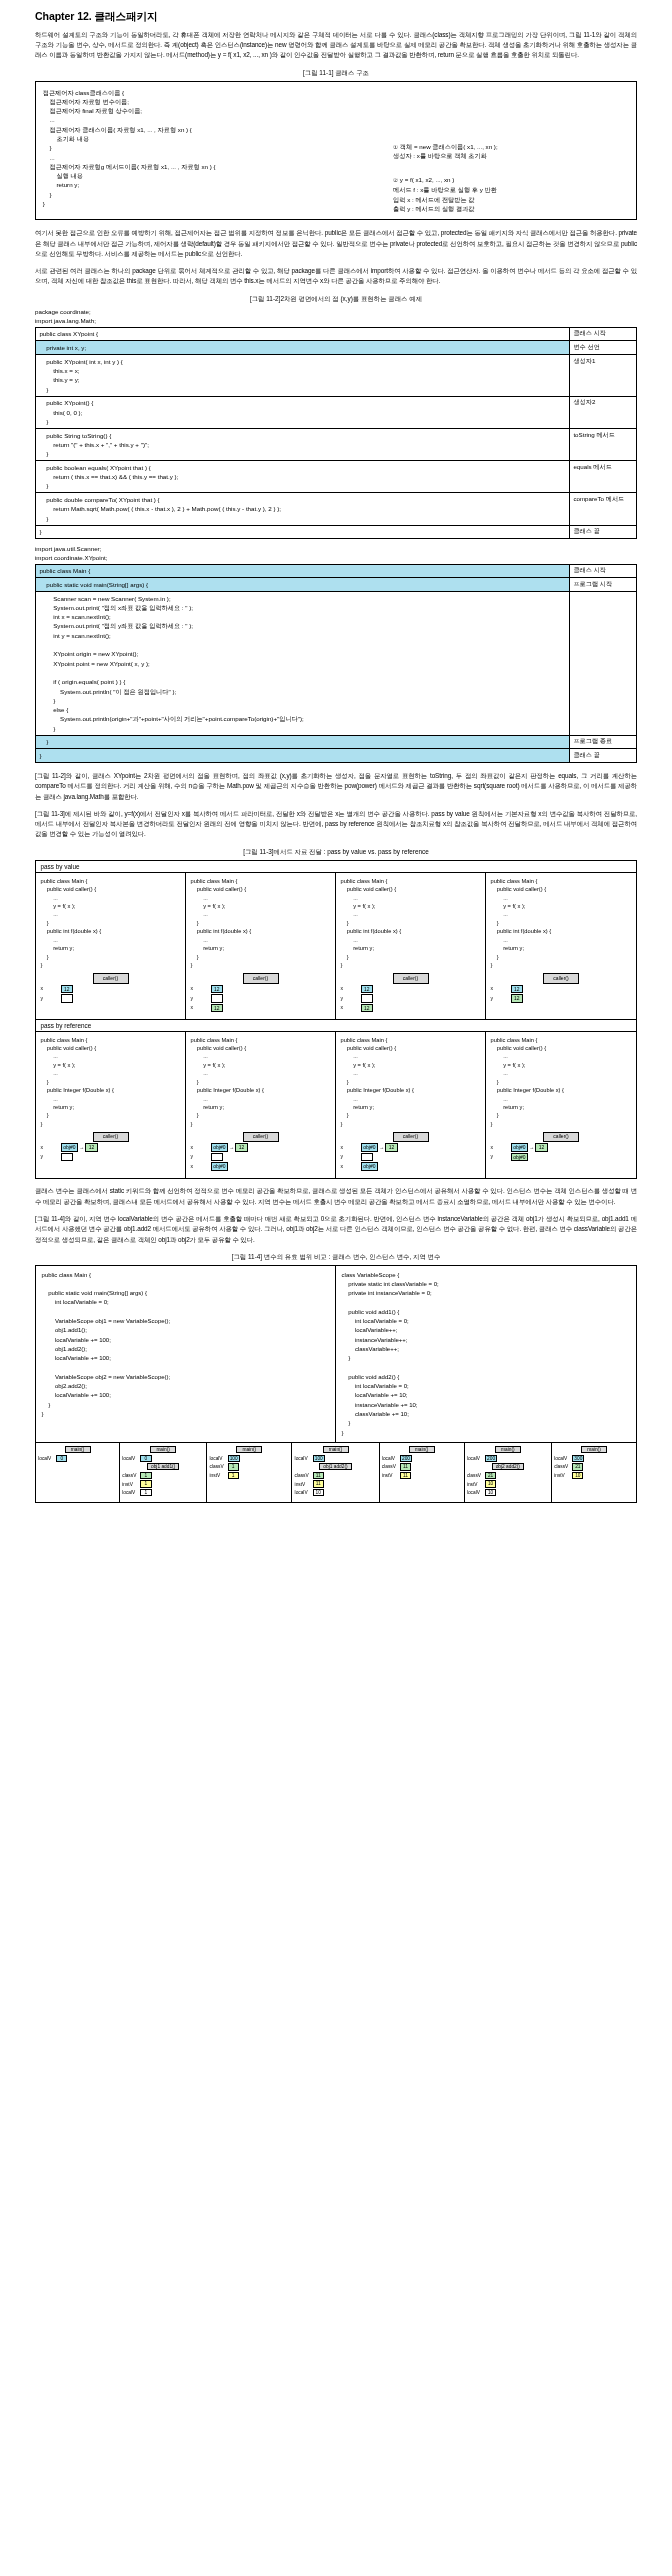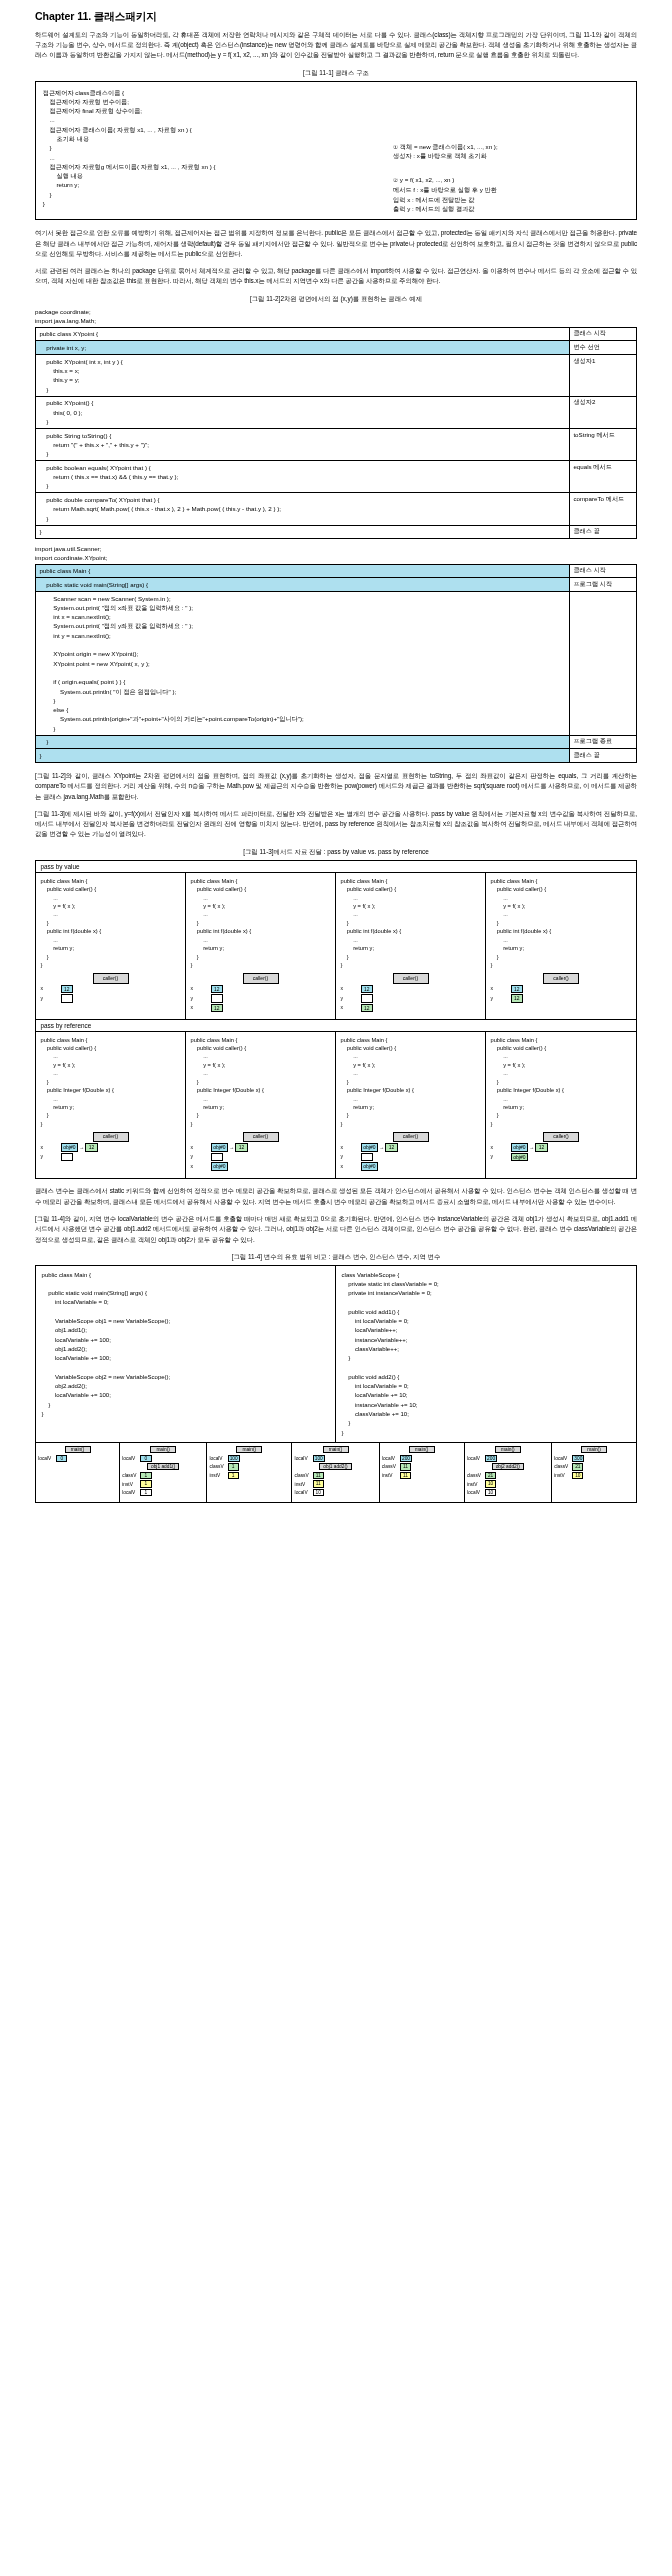--- a/index.html
+++ b/index.html
@@ -178,21 +178,21 @@
   .cyanbg { background: #9fe0ee; }
   .greenbg { background: #b6e8b6; }
   .yellowbg { background: #ffff9a; }
   .graybg { background: #d9d9d9; }
 </style>
 </head>
 <body>
 
 <div class="page">
 
-  <h1 class="chapter-title">Chapter 11. 클래스패키지</h1>
+  <h1 class="chapter-title">Chapter 12. 클래스패키지</h1>
 
   <p class="body-text">하드웨어 설계도의 구조와 기능이 동일하더라도, 각 휴대폰 객체에 저장한 연락처나 메시지와 같은 구체적 데이터는 서로 다를 수 있다. 클래스(class)는 객체지향 프로그래밍의 가장 단위이며, 그림 11-1와 같이 객체의 구조와 기능을 변수, 상수, 메서드로 정의한다. 즉 계(object) 혹은 인스턴스(instance)는 new 명령어와 함께 클래스 설계도를 바탕으로 실제 메모리 공간을 확보한다. 객체 생성을 초기화하거나 위해 호출하는 생성자는 클래스 이름과 동일하며 반환값을 가지지 않는다. 메서드(method)는 y = f( x1, x2, ..., xn )와 같이 인수값을 전달받아 실행하고 그 결과값을 반환하며, return 문으로 실행 흐름을 호출한 위치로 되돌린다.</p>
 
   <div class="fig-caption">[그림 11-1] 클래스 구조</div>
 
   <div class="fig11-1">
     <div class="split">
       <div class="left">
         <div class="plain-pre"><span>접근제어자 class클래스이름 {</span></div>
         <div class="plain-pre"><span>    접근제어자 자료형 변수이름;</span></div>

